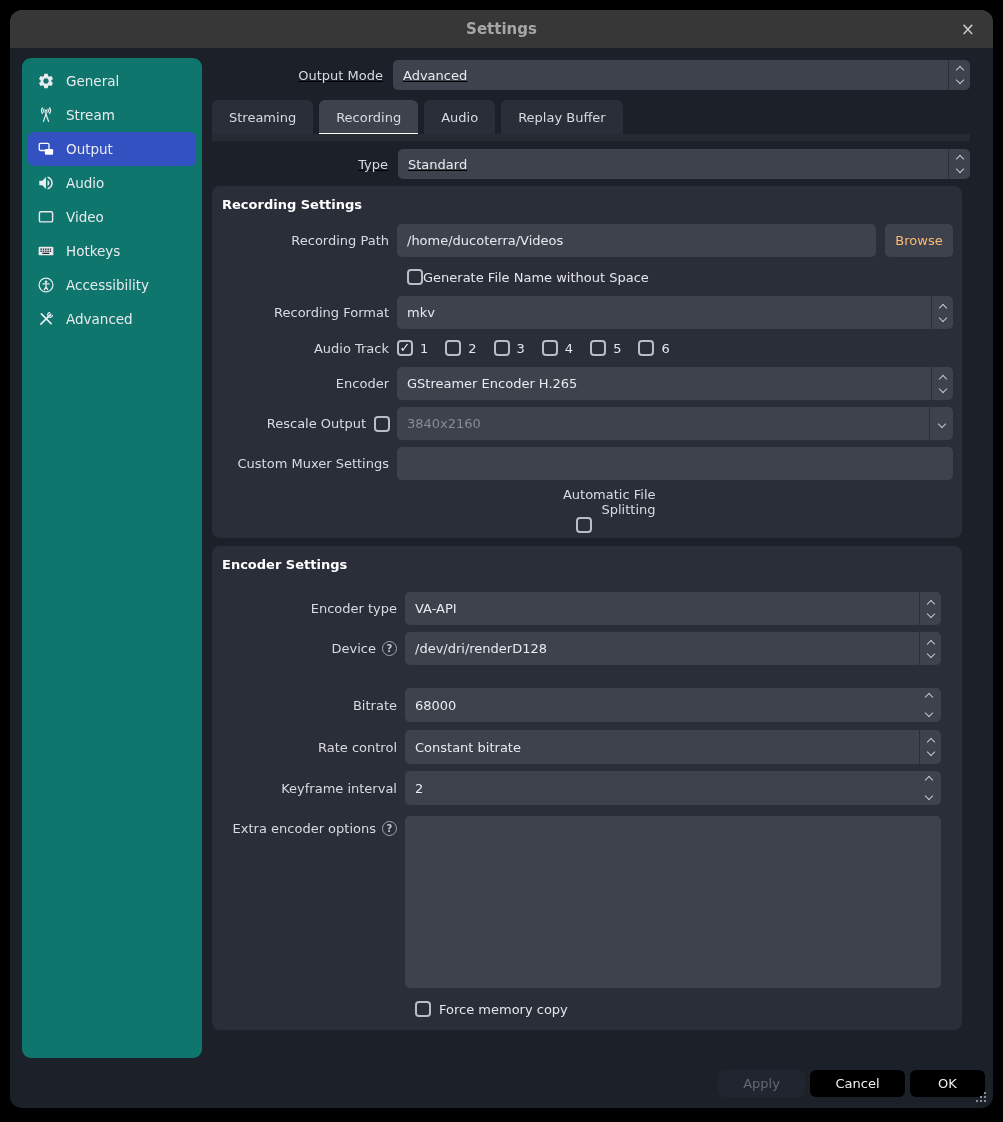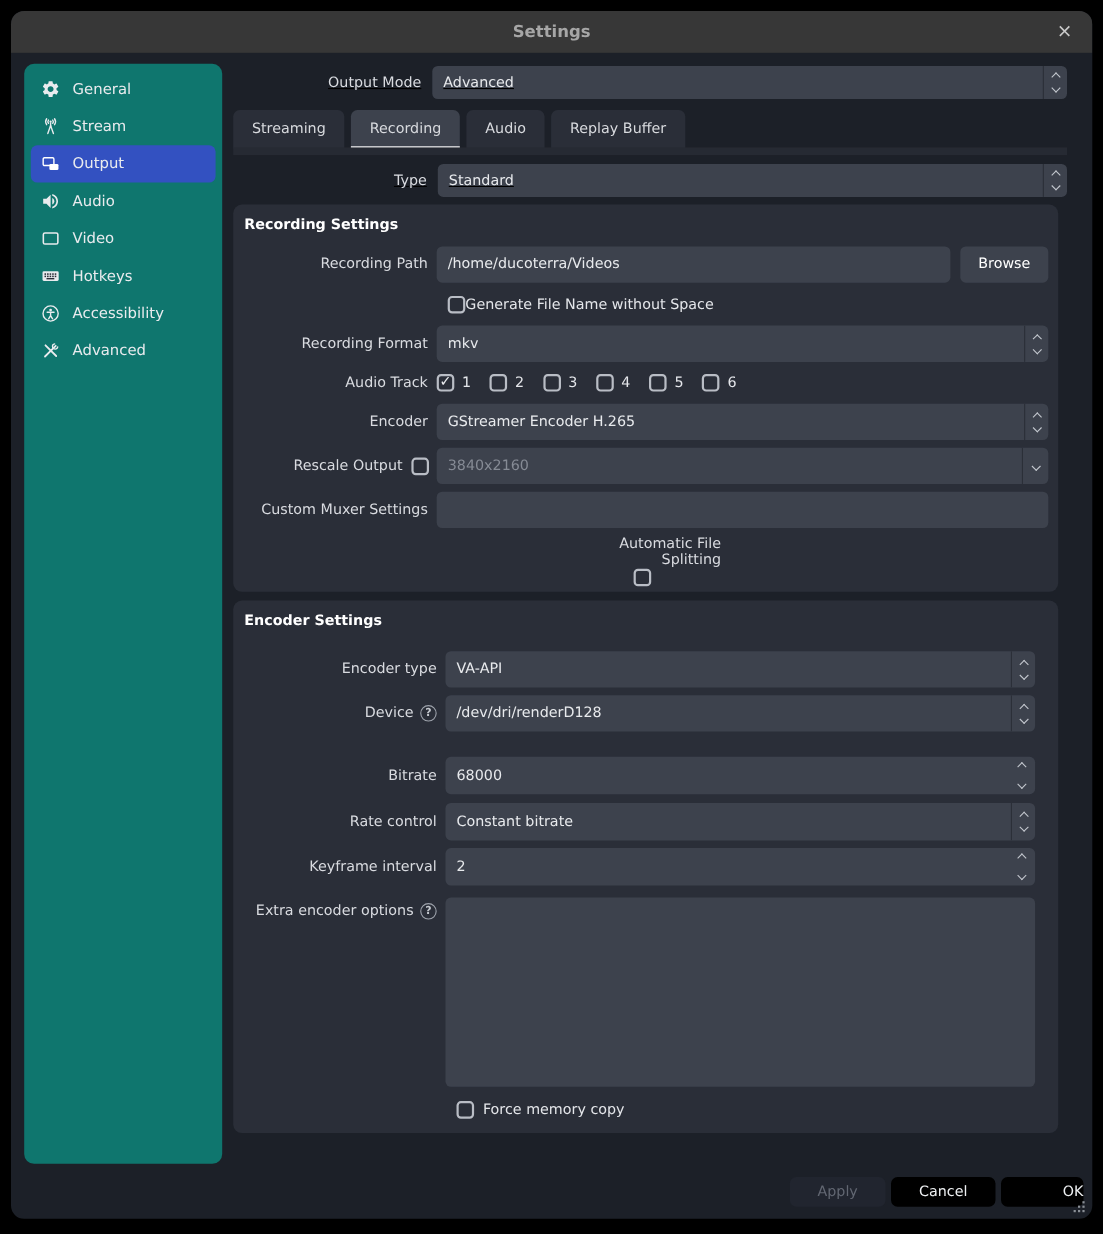--- a/index.html
+++ b/index.html
@@ -82,22 +82,22 @@
     color:#c3c7cd; font-size:10px; font-weight:bold; margin-left:6px;
   }
   
   .btn {
     position:absolute; height:27px; border-radius:6px; font-size:13px;
     display:flex; align-items:center; justify-content:center;
   }
   .btn.primary { background:#000000; color:#eef0f2; }
   .btn.disabled { background:#21252f; color:#626772; }
   .browse-btn {
-    flex:none; width:80px; margin-left:9px; background:#3d424d; border-radius:5px;
-    color:#ffffff; font-size:13px; display:flex; align-items:center; justify-content:center;
+    flex:none; width:68px; margin-left:9px; background:#3d424d; border-radius:5px;
+    color:#fdba74; font-size:13px; display:flex; align-items:center; justify-content:center;
   }
   #resize-grip { position:absolute; right:6px; bottom:4px; }
 </style>
 </head>
 <body>
 
 <div id="window">
 
   <div id="titlebar">
     <span class="title">Settings</span>
@@ -402,21 +402,21 @@
       <span class="cb-label">Force memory copy</span>
     </div>
   </div>
 
   <div class="btn disabled" style="left:708px; top:1060px; width:87px;">
       <span>Apply</span>
     </div>
   <div class="btn primary" style="left:800px; top:1060px; width:95px;">
       <span>Cancel</span>
     </div>
-  <div class="btn primary" style="left:900px; top:1060px; width:75px;justify-content:flex-end;">
+  <div class="btn primary" style="left:900px; top:1060px; width:75px;">
       <span>OK</span>
     </div>
 
   <svg id="resize-grip" width="13" height="13" viewBox="0 0 13 13">
       <g fill="#8a8f96">
         <rect x="10" y="1" width="2" height="2"></rect>
         <rect x="10" y="5" width="2" height="2"></rect>
         <rect x="6" y="5" width="2" height="2"></rect>
         <rect x="10" y="9" width="2" height="2"></rect>
         <rect x="6" y="9" width="2" height="2"></rect>

